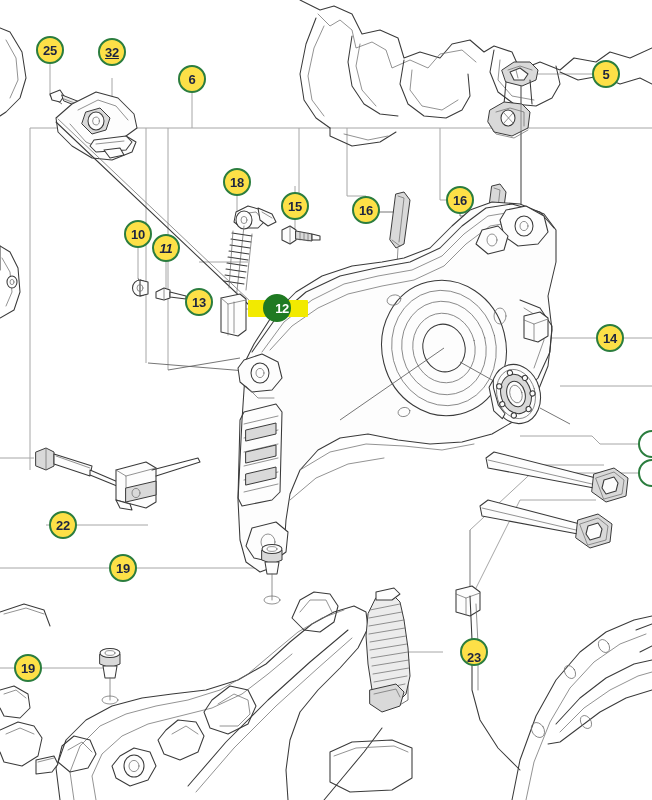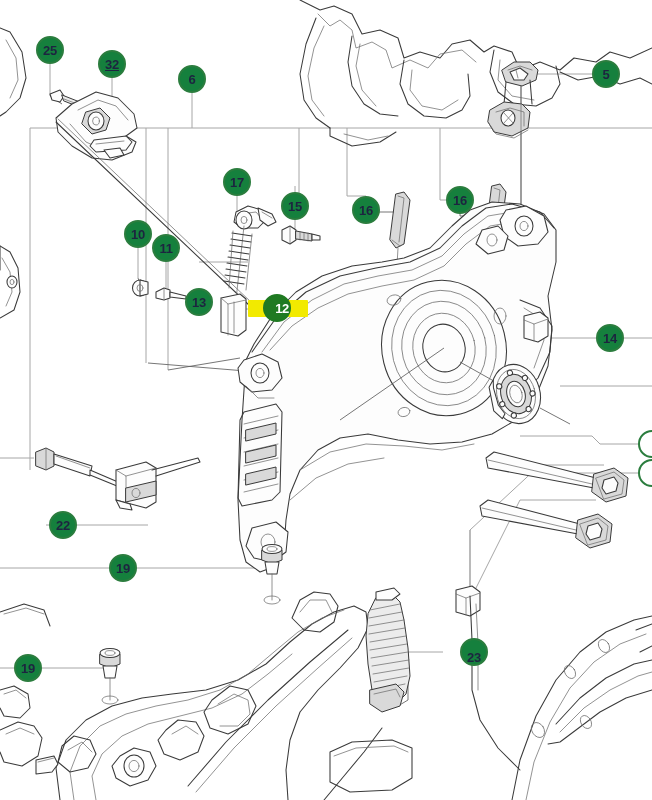--- a/index.html
+++ b/index.html
@@ -18,21 +18,21 @@
   #art{position:absolute;left:0;top:0;width:652px;height:800px;}
   .callout-layer{position:absolute;left:0;top:0;width:652px;height:800px;}
 
   
   .callout{
     position:absolute;
     width:28px;height:28px;
     border-radius:50%;
     box-sizing:border-box;
     display:flex;align-items:center;justify-content:center;
-    background:#15803d;
+    background:#fde047;
     border:2px solid #2b7d3e;
     color:#1d2440;
     font-size:13px;
     font-weight:bold;
     line-height:1;
     letter-spacing:-0.3px;
     cursor:pointer;
     user-select:none;
   }
   .callout.sel{
@@ -513,45 +513,45 @@
     </g>
   </svg>
 
   <div class="callout-layer">
 
     <div class="hl" id="hl12" style="left: 248px; top: 300px; width: 60px; height: 17px; background: rgb(242, 234, 0);"></div>
 
     <div class="callout" style="left:36px;top:36px;">
         <span>25</span>
       </div>
-    <div class="callout" style="left:98px;top:50px;text-decoration:underline;">
+    <div class="callout" style="left:98px;top:38px;text-decoration:underline;">
         <span>32</span>
       </div>
     <div class="callout" style="left:178px;top:65px;">
         <span>6</span>
       </div>
     <div class="callout" style="left:592px;top:60px;">
         <span>5</span>
       </div>
     <div class="callout" style="left:223px;top:168px;">
-        <span>17</span>
+        <span>18</span>
       </div>
     <div class="callout" style="left:281px;top:172px;margin-top:20px;">
         <span>15</span>
       </div>
     <div class="callout" style="left:352px;top:196px;">
         <span>16</span>
       </div>
     <div class="callout" style="left:446px;top:186px;">
         <span>16</span>
       </div>
     <div class="callout" style="left:124px;top:220px;">
         <span>10</span>
       </div>
-    <div class="callout" style="left:152px;top:234px;">
+    <div class="callout" style="left:152px;top:234px;font-style:italic;">
         <span>11</span>
       </div>
     <div class="callout" style="left:185px;top:248px;margin-top:40px;">
         <span>13</span>
       </div>
     <div class="callout sel" style="left:263px;top:294px;">
         <span>12</span>
       </div>
     <div class="callout" style="left:596px;top:324px;">
         <span>14</span>

